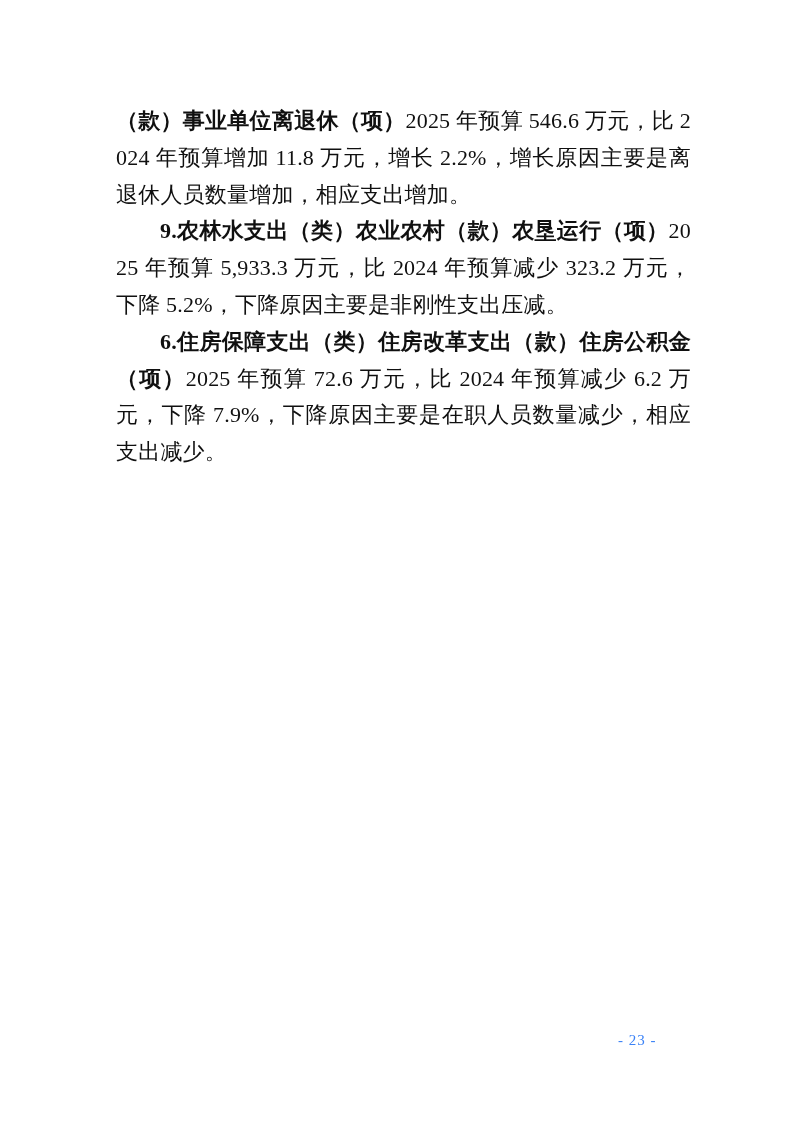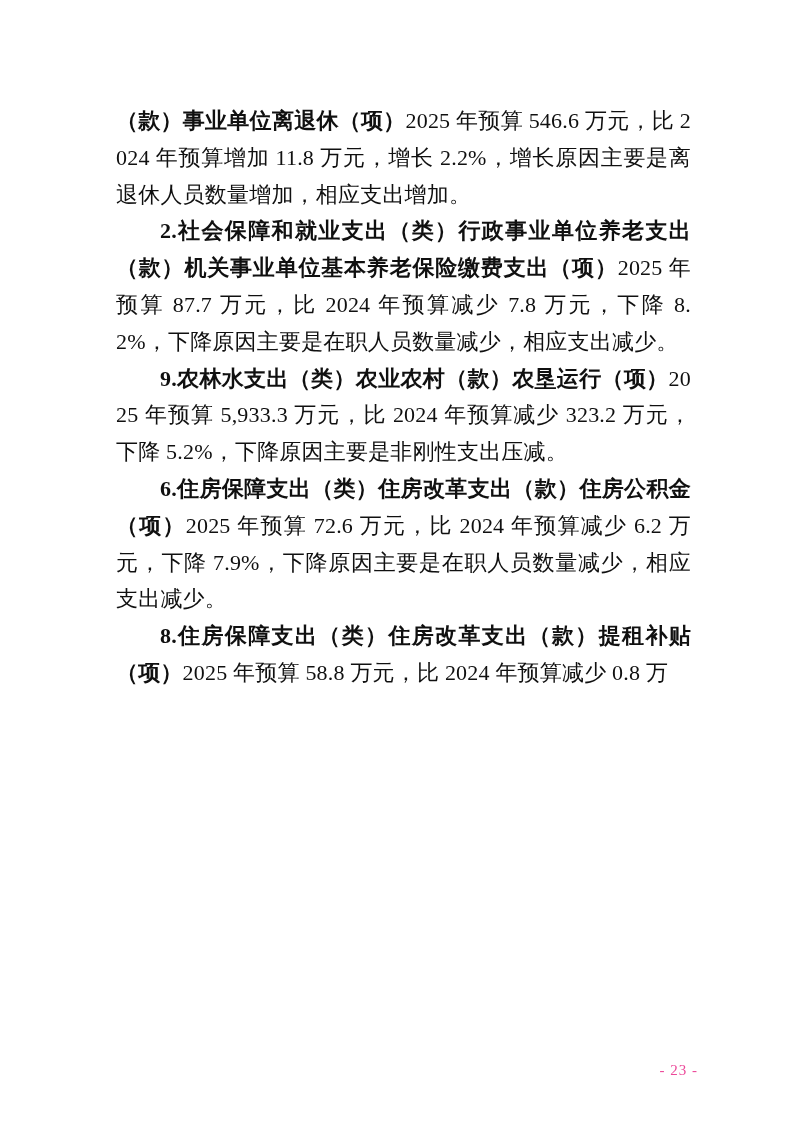--- a/index.html
+++ b/index.html
@@ -41,40 +41,37 @@
   .para .heading {
     font-weight: bold;
   }
   .page-number {
     position: absolute;
     top: 1030px;
     left: 618px;
     width: 80px;
     font-size: 15px;
     line-height: 20px;
-    text-align: right;
+    text-align: left;
     letter-spacing: 1px;
-    color: #ec4899;
-    margin-top: 30px;
+    color: #3b82f6;
   }
 </style>
 </head>
 <body>
 
 <div class="page">
   <div class="content">
 
     <p class="para"><span class="heading">（款）事业单位离退休（项）</span><span>2025 年预算 546.6 万元，比 2024 年预算增加 11.8 万元，增长 2.2%，增长原因主要是离退休人员数量增加，相应支出增加。</span></p>
 
-    <p class="para indent"><span class="heading">2.社会保障和就业支出（类）行政事业单位养老支出（款）机关事业单位基本养老保险缴费支出（项）</span><span>2025 年预算 87.7 万元，比 2024 年预算减少 7.8 万元，下降 8.2%，下降原因主要是在职人员数量减少，相应支出减少。</span></p>
 
 
 
     <p class="para indent"><span class="heading">9.农林水支出（类）农业农村（款）农垦运行（项）</span><span>2025 年预算 5,933.3 万元，比 2024 年预算减少 323.2 万元，下降 5.2%，下降原因主要是非刚性支出压减。</span></p>
 
     <p class="para indent"><span class="heading">6.住房保障支出（类）住房改革支出（款）住房公积金（项）</span><span>2025 年预算 72.6 万元，比 2024 年预算减少 6.2 万元，下降 7.9%，下降原因主要是在职人员数量减少，相应支出减少。</span></p>
 
-    <p class="para indent"><span class="heading">8.住房保障支出（类）住房改革支出（款）提租补贴（项）</span><span>2025 年预算 58.8 万元，比 2024 年预算减少 0.8 万</span></p>
 
   </div>
 
   <div class="page-number">- 23 -</div>
 </div>
 
 </body></html>

